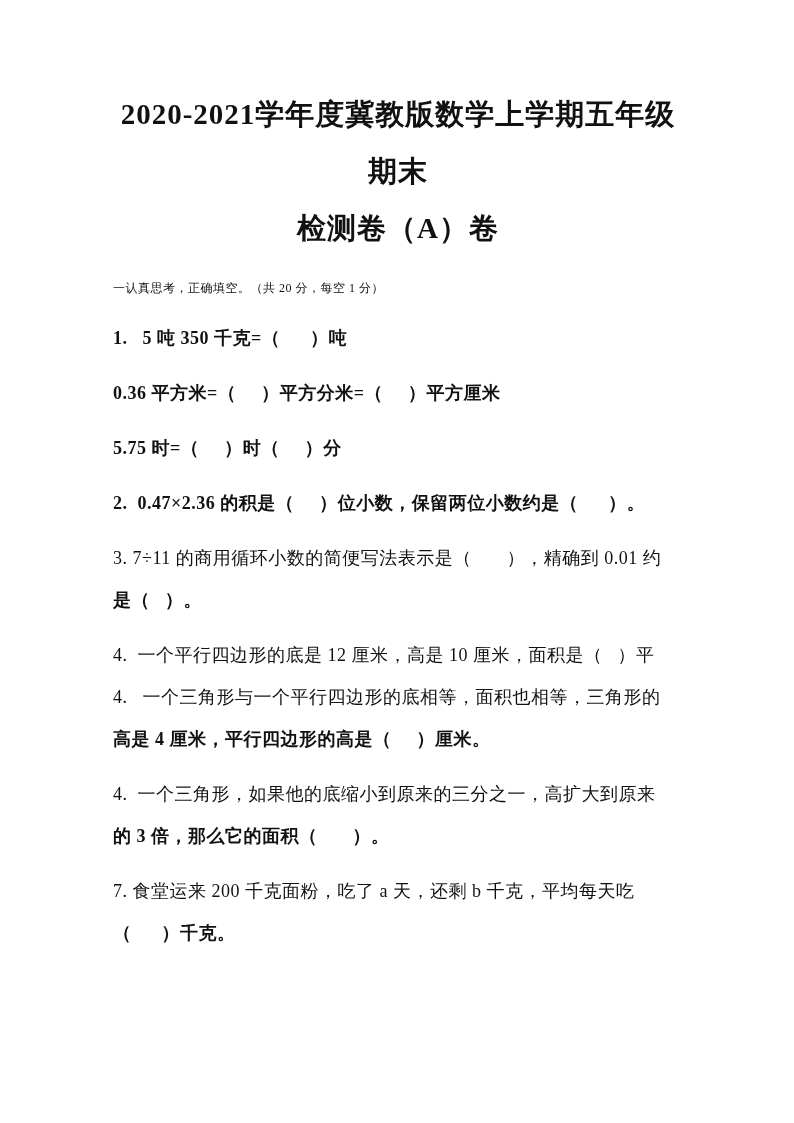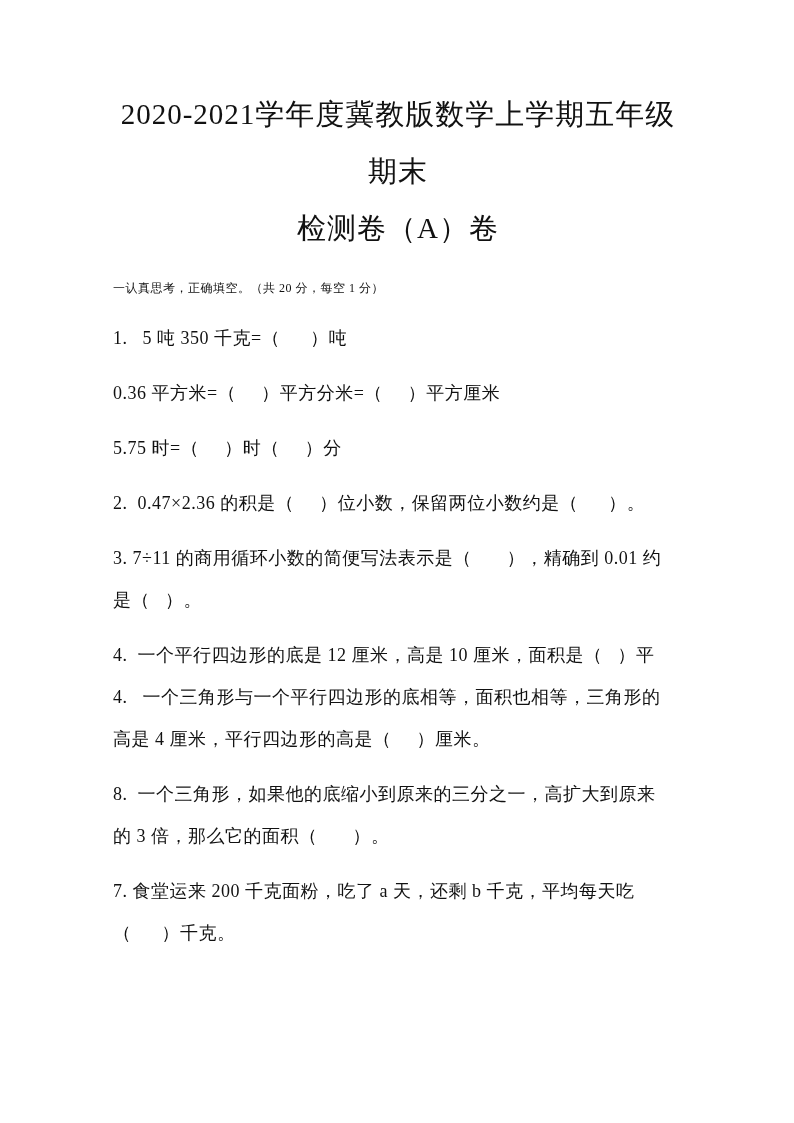--- a/index.html
+++ b/index.html
@@ -16,21 +16,21 @@
     box-sizing: border-box;
     padding: 86px 111px 0 113px;
     overflow: hidden;
     font-family: "Liberation Serif", "DejaVu Serif", serif;
     color: #111111;
   }
   .doc-title {
     margin: 0 0 10px 0;
     text-align: center;
     font-size: 29px;
-    font-weight: normal;
+    font-weight: bold;
     line-height: 57px;
     letter-spacing: 1px;
     color: #111111;
   }
   .doc-title .t-line {
     display: block;
     white-space: pre-wrap;
   }
   .section-header {
     margin: 0 0 8px 0;
@@ -41,20 +41,21 @@
   }
   .line {
     margin: 0;
     font-size: 18px;
     line-height: 42px;
     white-space: pre-wrap;
     letter-spacing: 0.5px;
   }
   .p-end {
     margin-bottom: 13px;
+    font-weight: bold;
   }
 </style>
 </head>
 <body>
 
 <div class="page">
 
   <h1 class="doc-title">
     <span class="t-line">2020-2021学年度冀教版数学上学期五年级期末</span>
     <span class="t-line">检测卷（A）卷</span>
@@ -72,19 +73,19 @@
   <p class="line p-end">2.  0.47×2.36 的积是（     ）位小数，保留两位小数约是（      ）。</p>
 
   <p class="line">3. 7÷11 的商用循环小数的简便写法表示是（       ），精确到 0.01 约</p>
   <p class="line p-end">是（   ）。</p>
 
   <p class="line">4.  一个平行四边形的底是 12 厘米，高是 10 厘米，面积是（   ）平</p>
 
   <p class="line">4.   一个三角形与一个平行四边形的底相等，面积也相等，三角形的</p>
   <p class="line p-end">高是 4 厘米，平行四边形的高是（     ）厘米。</p>
 
-  <p class="line">8.  一个三角形，如果他的底缩小到原来的三分之一，高扩大到原来</p>
+  <p class="line">4.  一个三角形，如果他的底缩小到原来的三分之一，高扩大到原来</p>
   <p class="line p-end">的 3 倍，那么它的面积（       ）。</p>
 
   <p class="line">7. 食堂运来 200 千克面粉，吃了 a 天，还剩 b 千克，平均每天吃</p>
   <p class="line p-end">（      ）千克。</p>
 
 </div>
 
 </body></html>

